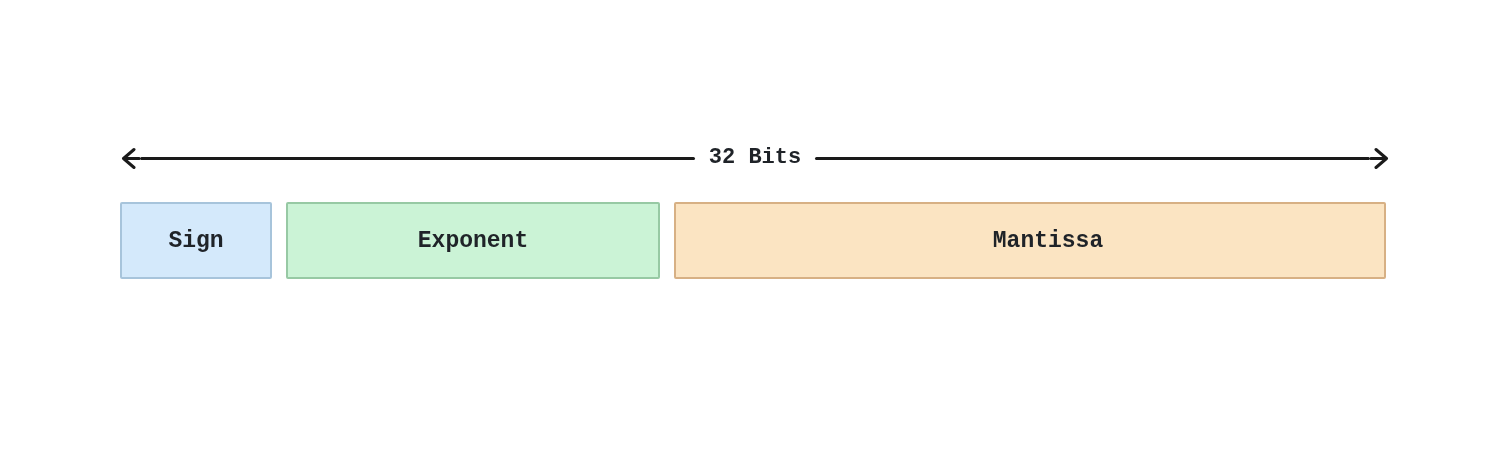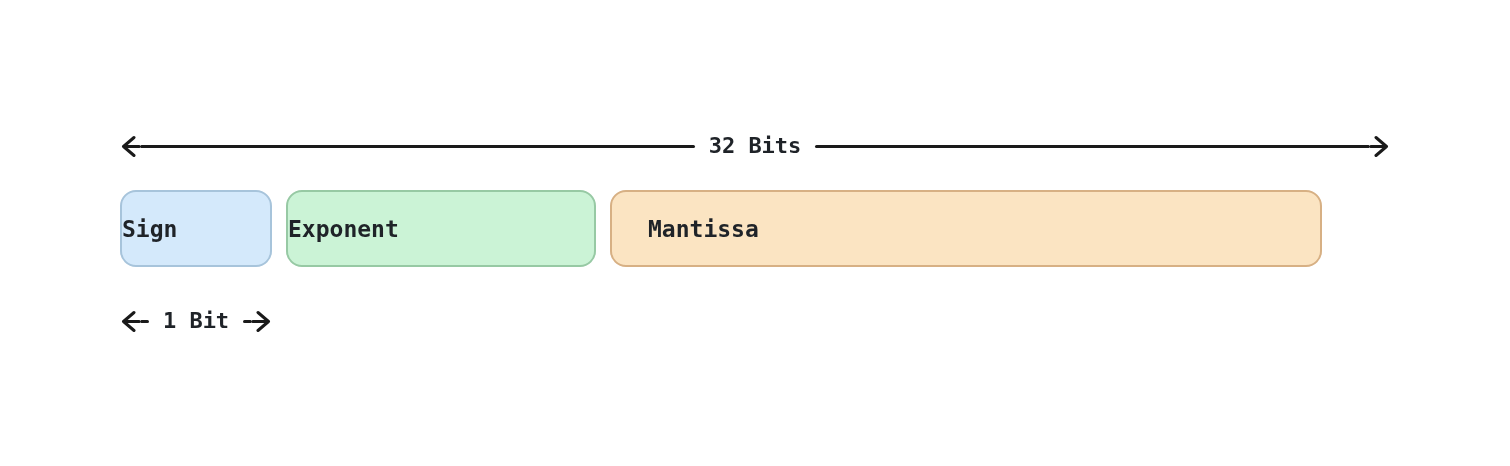--- a/index.html
+++ b/index.html
@@ -9,22 +9,23 @@
   *{ box-sizing: border-box; margin: 0; padding: 0; }
   html,body{ width:1510px; height:466px; }
   body{
     background:#ffffff;
     font-family:"DejaVu Sans Mono","Liberation Mono",monospace;
     color:var(--text);
     overflow:hidden;
   }
   .canvas{
     width:1270px;
-    margin:0 auto;
+    margin:12px auto;
     padding-top:128px;
+    font-family:Liberation Mono, monospace;
   }
   
   .measure{
     display:flex;
     align-items:center;
     height:36px;
   }
   .measure .line{
     flex:1;
     height:3px;
@@ -49,28 +50,29 @@
   }
   
   .boxes{
     display:flex;
     gap:14px;
     margin-top:26px;
   }
   .bitbox{
     height:77px;
     border:2px solid #999;
-    border-radius:16px;
+    border-radius:2px;
     display:flex;
     align-items:center;
+    justify-content:center;
     font-size:23px;
     font-weight:bold;
   }
   .w-sign{ width:152px; flex:none; }
-  .w-exp { width:310px; flex:none; }
+  .w-exp { width:374px; flex:none; }
   .w-man { width:712px; flex:none;padding-left:36px; }
   
   .subarrows{
     display:flex;
     gap:14px;
     margin-top:36px;
   }
 </style>
 </head>
 <body style="background: rgb(255, 255, 255);">
@@ -96,28 +98,17 @@
     <div class="bitbox w-exp" style="background: rgb(203, 243, 214); border-color: rgb(151, 201, 164);">
       <span>Exponent</span>
     </div>
     <div class="bitbox w-man" style="background: rgb(251, 228, 194); border-color: rgb(215, 176, 132);">
       <span>Mantissa</span>
     </div>
   </div>
 
   <div class="subarrows">
 
-    <div class="measure w-sign">
-      <svg class="head" width="20" height="23" viewBox="0 0 20 23">
-        <path d="M14 2.5 L3.5 11.5 L14 20.5 M3.5 11.5 L19 11.5"></path>
-      </svg>
-      <span class="line"></span>
-      <span class="mlabel">1 Bit</span>
-      <span class="line"></span>
-      <svg class="head" width="20" height="23" viewBox="0 0 20 23">
-        <path d="M6 2.5 L16.5 11.5 L6 20.5 M16.5 11.5 L1 11.5"></path>
-      </svg>
-    </div>
 
 
 
   </div>
 </div>
 
 </body></html>

